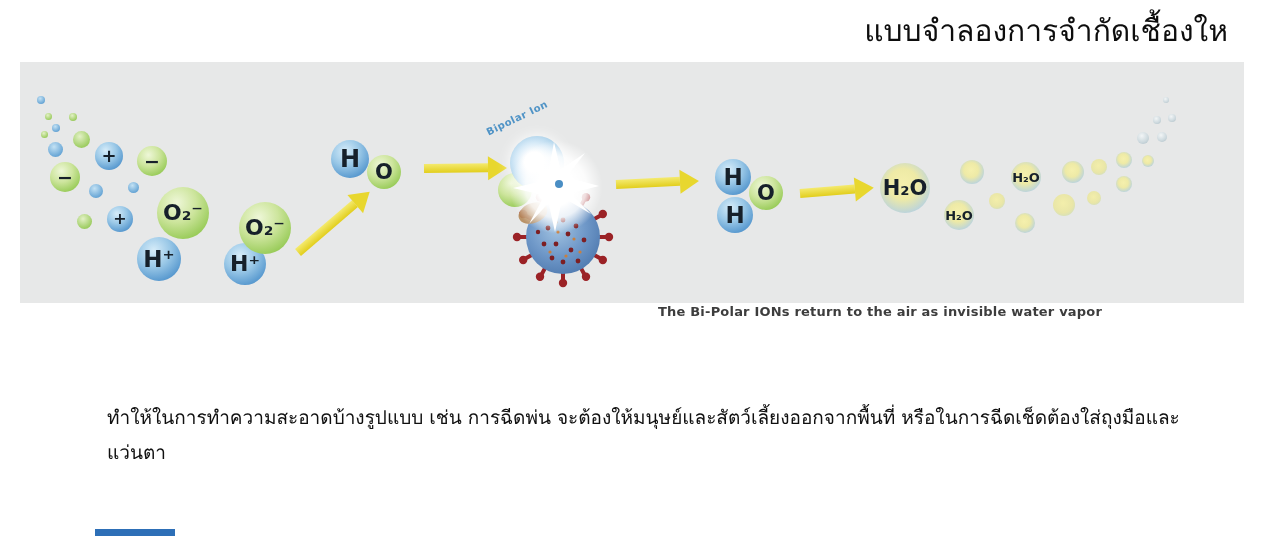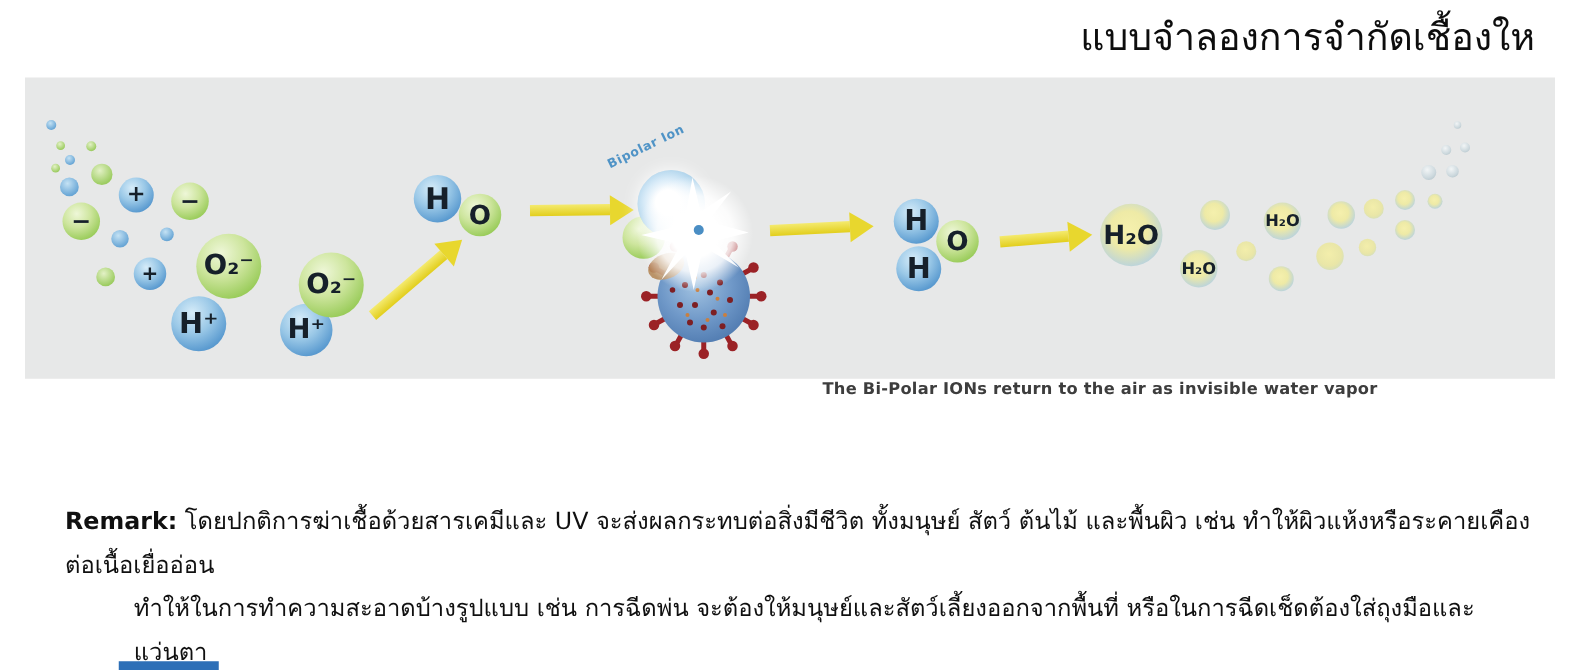--- a/index.html
+++ b/index.html
@@ -229,20 +229,19 @@
   </svg>
 
   <div class="flash"></div>
   <svg class="flash-svg" width="94" height="94" viewBox="0 0 94 94">
     <polygon points="45,2 53,36 90,46 54,55 46,92 38,56 4,48 38,40" fill="#ffffff"></polygon>
     <polygon points="16,16 42,36 76,13 52,44 82,74 48,54 20,84 40,47" fill="#ffffff" opacity="0.95"></polygon>
     <circle cx="50" cy="44" r="4" fill="#4a8ec4"></circle>
   </svg>
 
   <div class="remark">
-    <div><span class="bold">Remark:</span> <span>โดยปกติการฆ่าเชื้อด้วยสารเคมีและ UV จะส่งผลกระทบต่อสิ่งมีชีวิต ทั้งมนุษย์ สัตว์ ต้นไม้ และพื้นผิว เช่น ทำให้ผิวแห้งหรือระคายเคืองต่อเนื้อเยื่ออ่อน</span></div>
     <div class="remark-line2">ทำให้ในการทำความสะอาดบ้างรูปแบบ เช่น การฉีดพ่น จะต้องให้มนุษย์และสัตว์เลี้ยงออกจากพื้นที่ หรือในการฉีดเช็ดต้องใส่ถุงมือและแว่นตา</div>
 
   </div>
 
   <div class="bottom-bar"></div>
 
 </div>
 
 </body></html>

